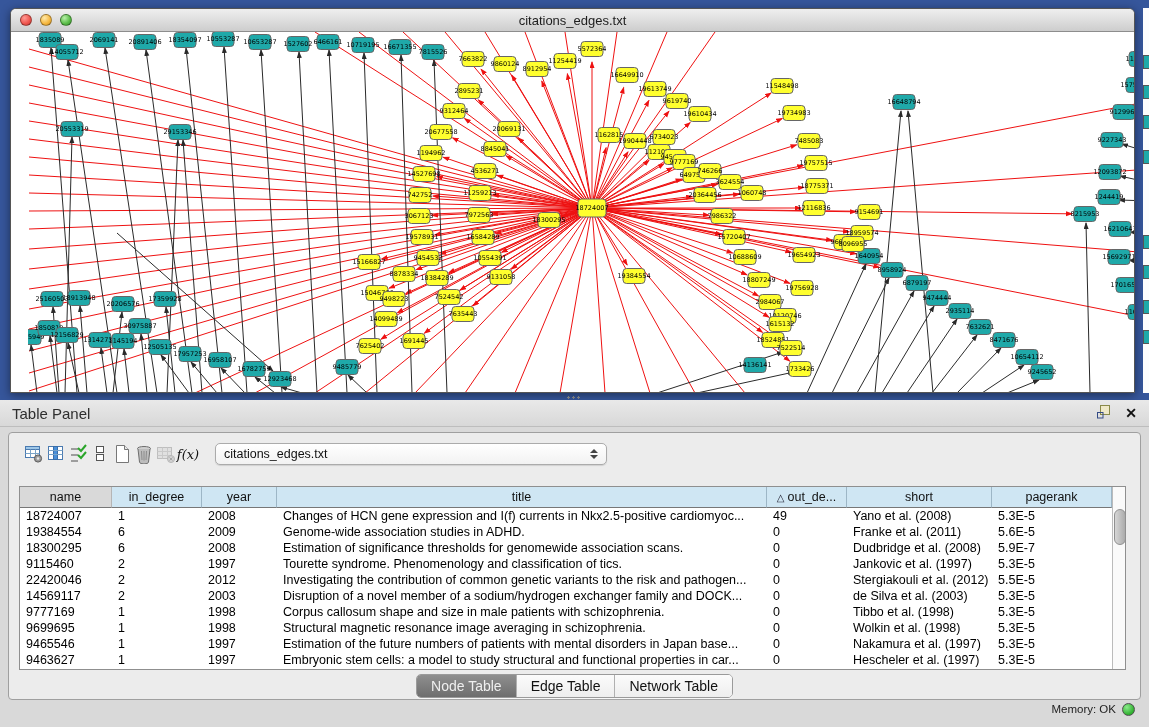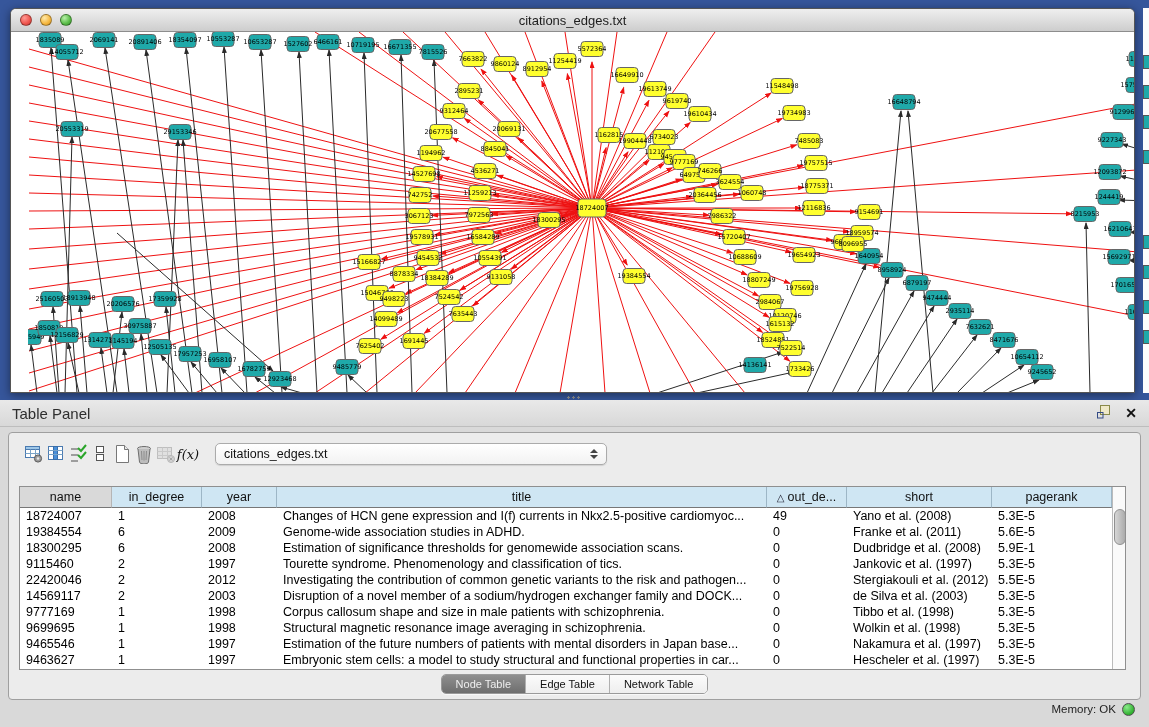--- a/index.html
+++ b/index.html
@@ -58,21 +58,21 @@
   .trow{height:16px;}
   .td{font-size:12.5px;color:#000;padding-left:6px;white-space:nowrap;overflow:hidden;
       height:16px;line-height:16px;}
   .vscroll{width:15px;border-left:1px solid #bbb;background:#fafafa;position:relative;}
   .vthumb{position:absolute;left:1px;top:22px;width:12px;height:36px;border-radius:6px;
       background:linear-gradient(90deg,#d6d6d6,#ababab);border:1px solid #909090;box-sizing:border-box;}
   
   .tabs-row{position:absolute;left:0;top:241px;width:100%;display:flex;justify-content:center;}
   .seg{display:flex;border:1px solid #9a9a9a;border-radius:5px;overflow:hidden;background:#f6f6f6;
       box-shadow:0 1px 1px rgba(255,255,255,.7);}
-  .seg-btn{font-size:11px;padding:3px 14px;color:#111;border-right:1px solid #b0b0b0;background:linear-gradient(#fbfbfb,#eeeeee);}
+  .seg-btn{font-size:14px;padding:3px 14px;color:#111;border-right:1px solid #b0b0b0;background:linear-gradient(#fbfbfb,#eeeeee);}
   .seg-btn:last-child{border-right:none;}
   .seg-btn.sel{background:linear-gradient(#8f8f8f,#6e6e6e);color:#efefef;}
   
   .status{position:absolute;right:14px;top:703px;display:flex;align-items:flex-start;gap:6px;}
   .status-label{font-size:11.5px;color:#222;}
   .mem-dot{width:13px;height:13px;border-radius:50%;box-sizing:border-box;border:1px solid #4e4e4e;
       background:radial-gradient(circle at 35% 30%,#8cec8c,#2fae2f 70%);}
 </style>
 </head>
 <body>
@@ -656,21 +656,21 @@
               <div class="td">Franke et al. (2011)</div>
               <div class="td">5.6E-5</div>
             </div>
             <div class="cols trow">
               <div class="td">18300295</div>
               <div class="td">6</div>
               <div class="td">2008</div>
               <div class="td">Estimation of significance thresholds for genomewide association scans.</div>
               <div class="td">0</div>
               <div class="td">Dudbridge et al. (2008)</div>
-              <div class="td">5.9E-1</div>
+              <div class="td">5.9E-7</div>
             </div>
             <div class="cols trow">
               <div class="td">9115460</div>
               <div class="td">2</div>
               <div class="td">1997</div>
               <div class="td">Tourette syndrome. Phenomenology and classification of tics.</div>
               <div class="td">0</div>
               <div class="td">Jankovic et al. (1997)</div>
               <div class="td">5.3E-5</div>
             </div>

